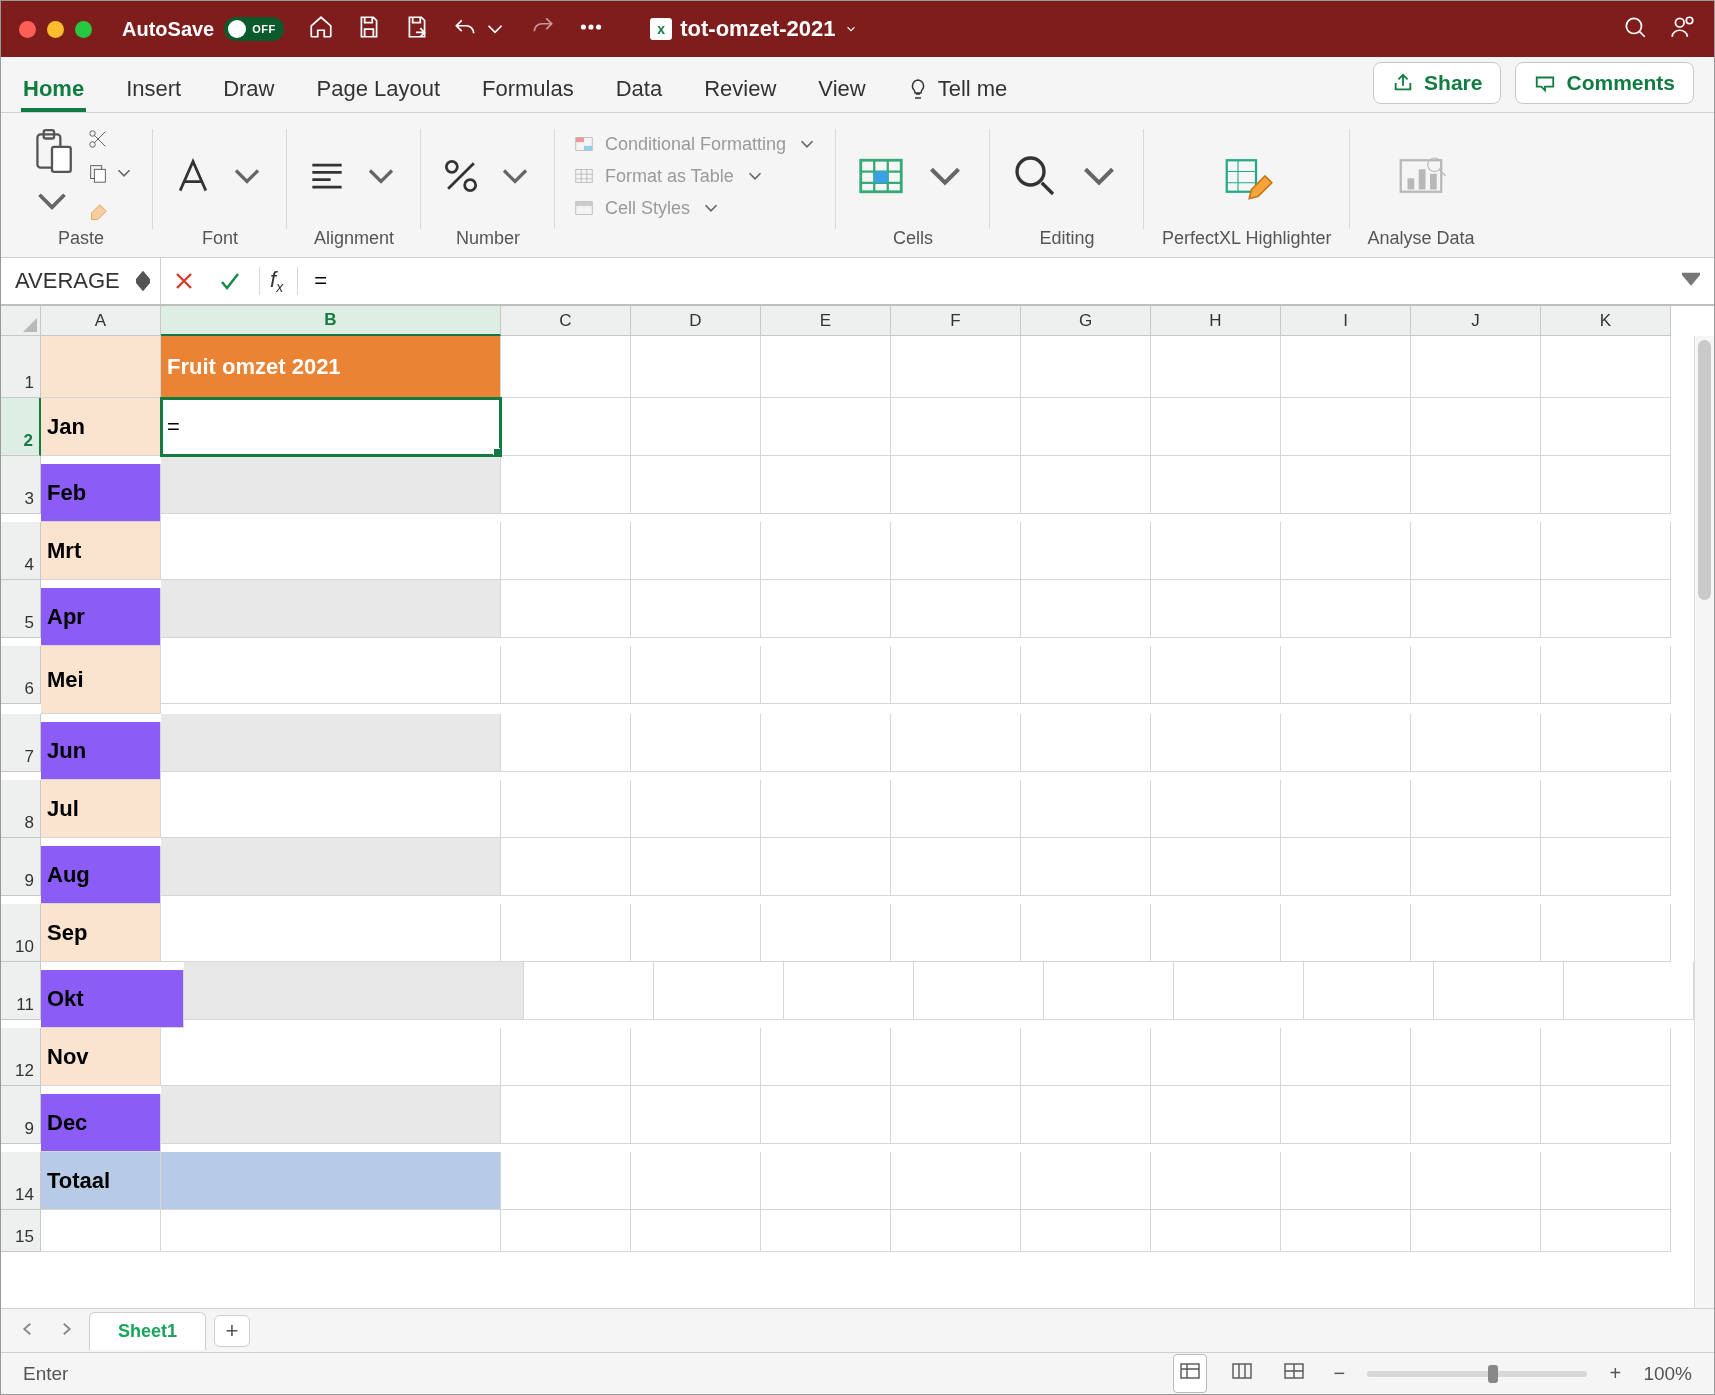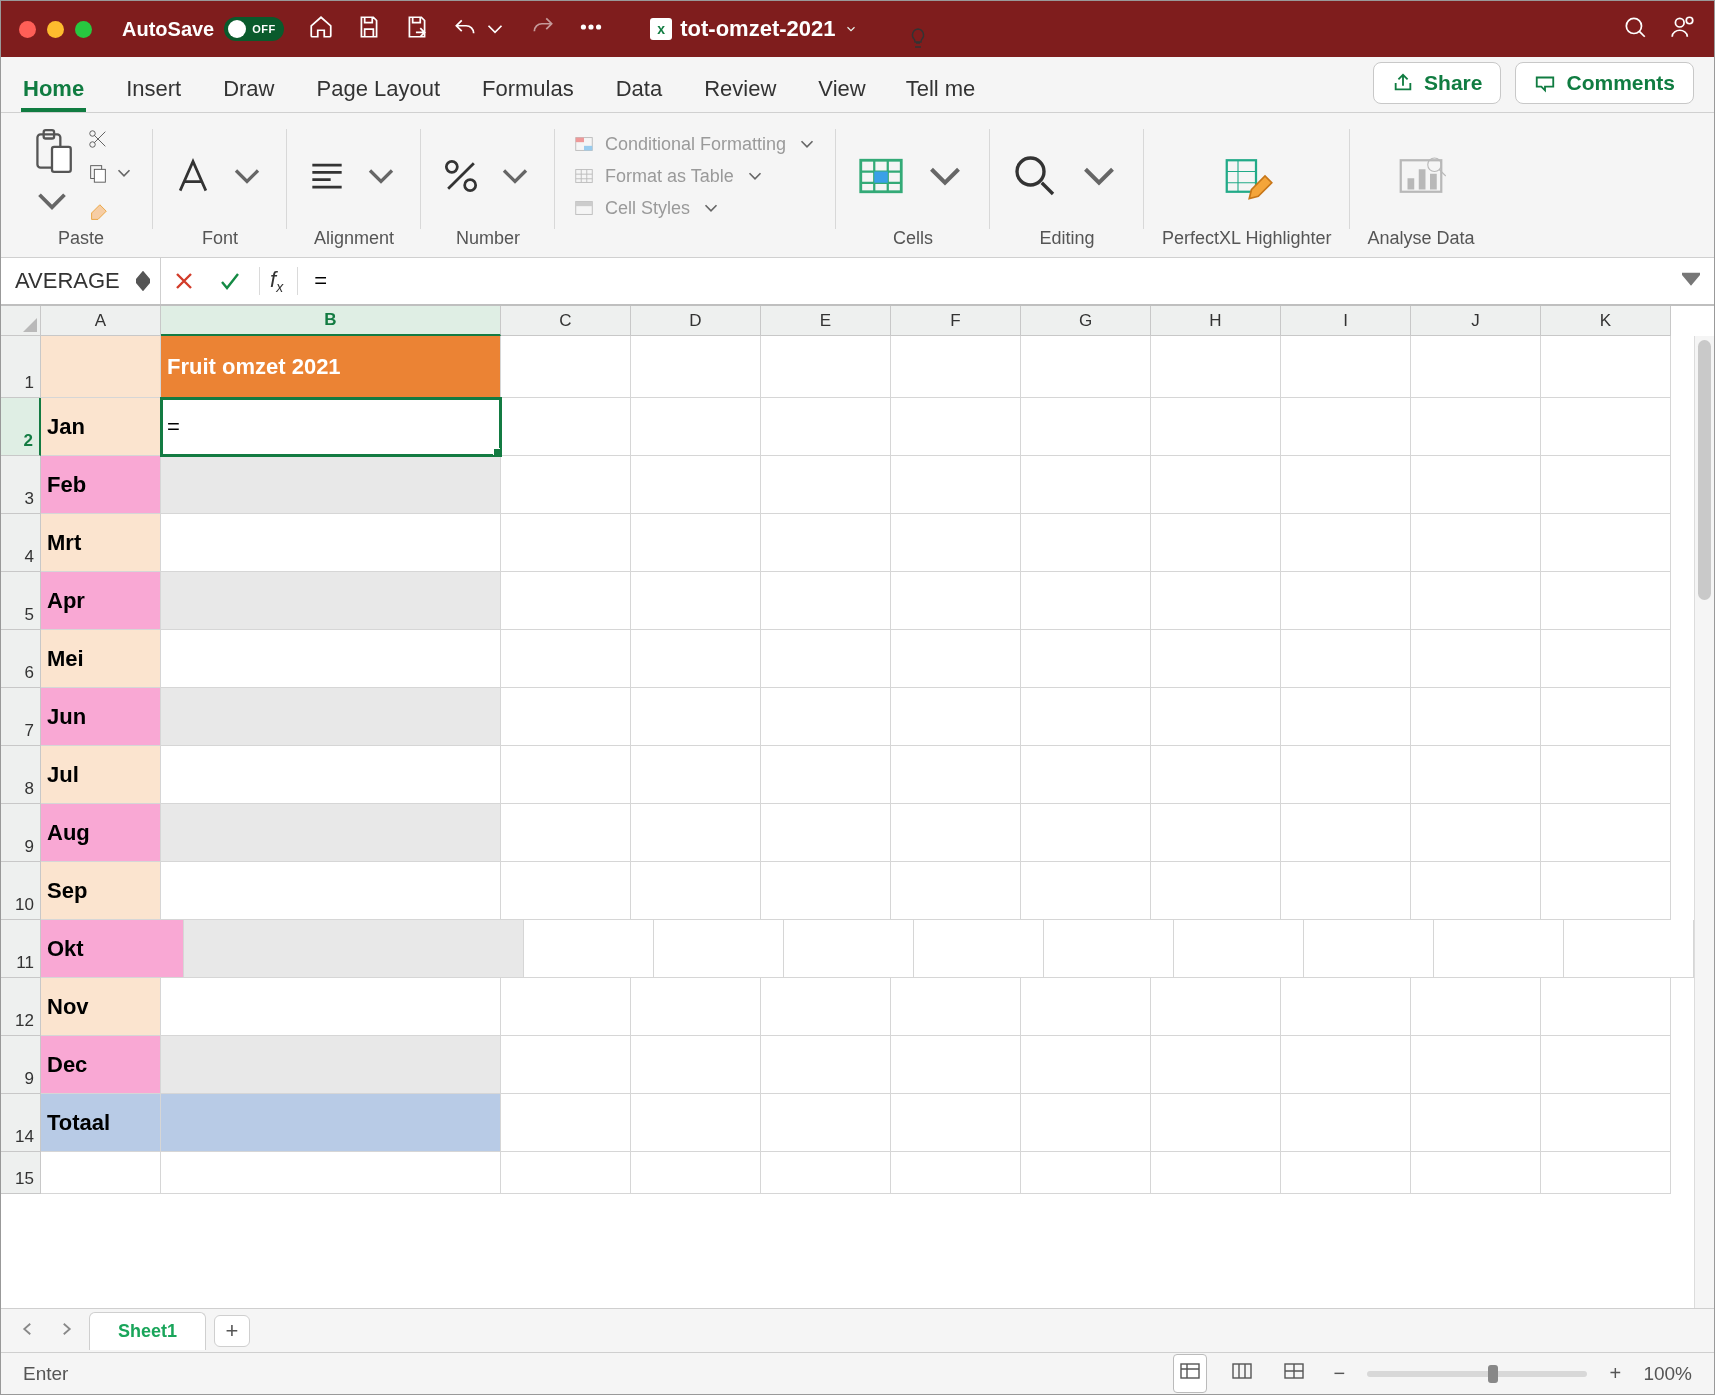--- a/index.html
+++ b/index.html
@@ -22,21 +22,21 @@
   .tb-filetitle svg{width:14px;height:14px;stroke:#e8f5ed;fill:none;stroke-width:2;}
   .titlebar .spacer{flex:1;}
   .tb-right { display:flex; gap:22px; align-items:center; }
   .tb-right svg { width:26px; height:26px; stroke:#fff; fill:none; stroke-width:1.6;}
 
   
   .tabrow { height:56px; background:#f5f5f5; display:flex; align-items:flex-end; padding:0 20px; border-bottom:1px solid #d0d0d0; gap:38px; }
   .tab { font-size:22px; color:#333; padding:8px 2px 10px; cursor:pointer; }
   .tab.active { color:#107c41; font-weight:600; border-bottom:4px solid #107c41; padding-bottom:6px;}
   .tabrow .spacer{flex:1;}
-  .tellme{display:flex;align-items:flex-start;gap:26px;font-size:22px;color:#333;padding-bottom:10px;flex-direction:column;}
+  .tellme{display:flex;align-items:center;gap:8px;font-size:22px;color:#333;padding-bottom:10px;}
   .tellme svg{width:24px;height:24px;stroke:#333;fill:none;stroke-width:1.4;}
   .share-area{display:flex;gap:14px;align-items:center;padding-bottom:8px;}
   .pillbtn{background:#fff;border:1px solid #c8c8c8;border-radius:8px;padding:8px 18px;display:flex;align-items:center;gap:10px;font-size:21px;font-weight:600;color:#107c41;}
   .pillbtn svg{width:22px;height:22px;stroke:#107c41;fill:none;stroke-width:2;}
 
   
   .ribbon { height:145px; background:#f5f5f5; border-bottom:1px solid #d0d0d0; display:flex; align-items:stretch; padding:4px 8px 0; }
   .rgroup { display:flex; flex-direction:column; align-items:center; justify-content:space-between; padding:6px 18px 4px; position:relative;}
   .rgroup::after{content:"";position:absolute;right:0;top:12px;bottom:28px;width:1px;background:#d8d8d8;}
   .rgroup:last-child::after{display:none;}
@@ -75,21 +75,21 @@
   .corner{width:40px;height:30px;background:#eef0ef;border-right:1px solid #c8c8c8;border-bottom:1px solid #c8c8c8;position:relative;}
   .corner::after{content:"";position:absolute;right:3px;bottom:3px;width:0;height:0;border-style:solid;border-width:0 0 14px 14px;border-color:transparent transparent #b9b9b9 transparent;}
   .colhdrs{display:flex;}
   .colhdr{height:30px;background:#eef0ef;border-right:1px solid #c8c8c8;border-bottom:1px solid #c8c8c8;display:flex;align-items:center;justify-content:center;font-size:17px;color:#333;}
   .colhdr.sel{background:#dfeee4;border-bottom:2px solid #137b42;color:#137b42;font-weight:600;}
   .rowhdr{width:40px;background:#eef0ef;border-right:1px solid #c8c8c8;border-bottom:1px solid #c8c8c8;display:flex;align-items:flex-end;justify-content:flex-end;padding:0 6px 4px 0;font-size:17px;color:#333;}
   .rowhdr.sel{background:#dfeee4;border-right:2px solid #137b42;color:#137b42;font-weight:600;}
   .row{display:flex;}
   .cell{border-right:1px solid #d6d6d6;border-bottom:1px solid #d6d6d6;background:#fff;font-size:22px;display:flex;align-items:center;padding:0 6px;overflow:hidden;}
   .cell.rowA{font-weight:600;color:#000;}
-  .orange-dark{background:#f9a8d4;}
+  .orange-dark{background:#8b5cf6;margin-top:8px;}
   .orange-light{background:#fbe4cf;}
   .header-b{background:#eb8334;color:#fff;font-weight:700;}
   .grey-b{background:#e8e8e8;}
   .blue-tot{background:#b8cbe6;color:#fff;font-weight:700;}
   .active-cell{position:relative;background:#fff;outline:3px solid #137b42;outline-offset:-2px;z-index:2;}
   .active-cell::after{content:"";position:absolute;right:-4px;bottom:-4px;width:9px;height:9px;background:#137b42;border:1px solid #fff;}
   .scroll-v{position:absolute;right:0;top:30px;bottom:0;width:20px;background:#f5f5f5;border-left:1px solid #dcdcdc;}
   .scroll-v .thumb{position:absolute;left:3px;right:3px;top:4px;height:260px;background:#c9c9c9;border-radius:8px;}
 
   
@@ -493,21 +493,21 @@
             <div class="cell" style="width: 130px; height: 58px;"></div>
             <div class="cell" style="width: 130px; height: 58px;"></div>
             <div class="cell" style="width: 130px; height: 58px;"></div>
             <div class="cell" style="width: 130px; height: 58px;"></div>
             <div class="cell" style="width: 130px; height: 58px;"></div>
             <div class="cell" style="width: 130px; height: 58px;"></div>
             <div class="cell" style="width: 130px; height: 58px;"></div>
           </div>
           <div class="row">
             <div class="rowhdr" style="height: 58px;">6</div>
-            <div class="cell rowA orange-light" style="width: 120px; height: 58px;">Mei</div>
+            <div class="cell rowA orange-light" style="width: 120px; height: 68px;">Mei</div>
             <div class="cell" style="width: 340px; height: 58px;"></div>
             <div class="cell" style="width: 130px; height: 58px;"></div>
             <div class="cell" style="width: 130px; height: 58px;"></div>
             <div class="cell" style="width: 130px; height: 58px;"></div>
             <div class="cell" style="width: 130px; height: 58px;"></div>
             <div class="cell" style="width: 130px; height: 58px;"></div>
             <div class="cell" style="width: 130px; height: 58px;"></div>
             <div class="cell" style="width: 130px; height: 58px;"></div>
             <div class="cell" style="width: 130px; height: 58px;"></div>
             <div class="cell" style="width: 130px; height: 58px;"></div>

